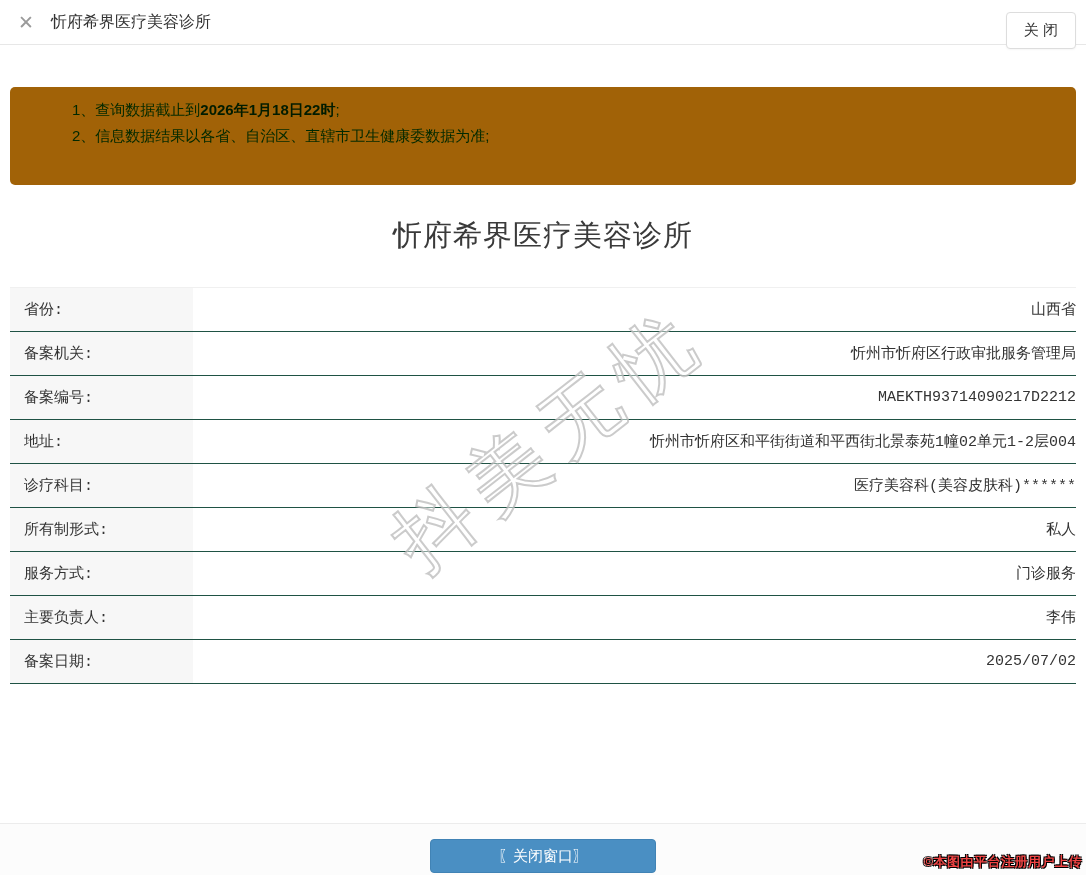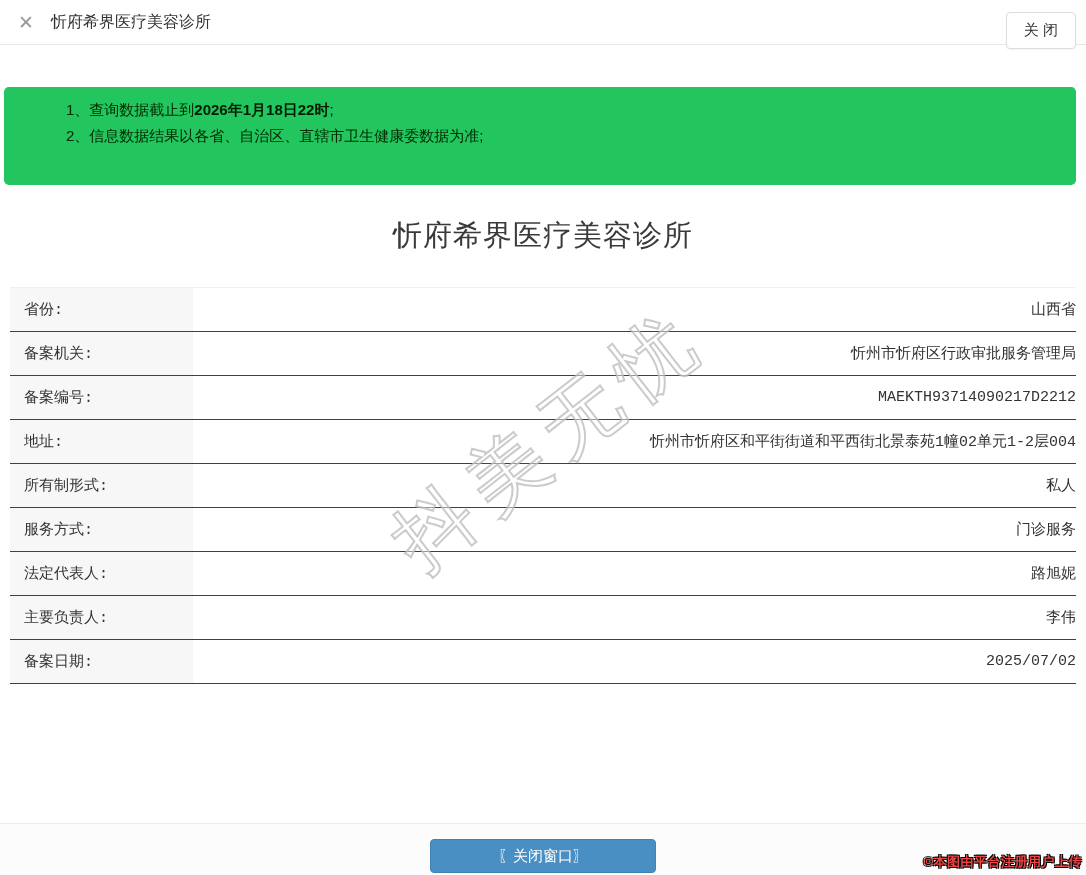--- a/index.html
+++ b/index.html
@@ -45,22 +45,22 @@
     border-radius: 4px;
     font-size: 15px;
     color: #333;
     font-family: inherit;
     cursor: pointer;
     box-shadow: 0 1px 2px rgba(0,0,0,0.04);
   }
 
   
   .notice {
-    margin: 42px 10px 0 4px;
-    background: #22c55e;
+    margin: 42px 10px 0 10px;
+    background: #a16207;
     border-radius: 5px;
     padding: 10px 35px 10px 62px;
     height: 98px;
   }
   .notice-line {
     font-size: 15px;
     line-height: 26px;
     color: #002900;
   }
   .notice-line b { color: #001c00; }
@@ -178,30 +178,30 @@
   </tr>
   <tr>
     <td class="lbl">备案编号:</td>
     <td class="val">MAEKTH93714090217D2212</td>
   </tr>
   <tr>
     <td class="lbl">地址:</td>
     <td class="val">忻州市忻府区和平街街道和平西街北景泰苑1幢02单元1-2层004</td>
   </tr>
   <tr>
+    <td class="lbl">诊疗科目:</td>
+    <td class="val">医疗美容科(美容皮肤科)******</td>
+  </tr>
+  <tr>
     <td class="lbl">所有制形式:</td>
     <td class="val">私人</td>
   </tr>
   <tr>
     <td class="lbl">服务方式:</td>
     <td class="val">门诊服务</td>
-  </tr>
-  <tr>
-    <td class="lbl">法定代表人:</td>
-    <td class="val">路旭妮</td>
   </tr>
   <tr>
     <td class="lbl">主要负责人:</td>
     <td class="val">李伟</td>
   </tr>
   <tr>
     <td class="lbl">备案日期:</td>
     <td class="val">2025/07/02</td>
   </tr>
 </tbody>

